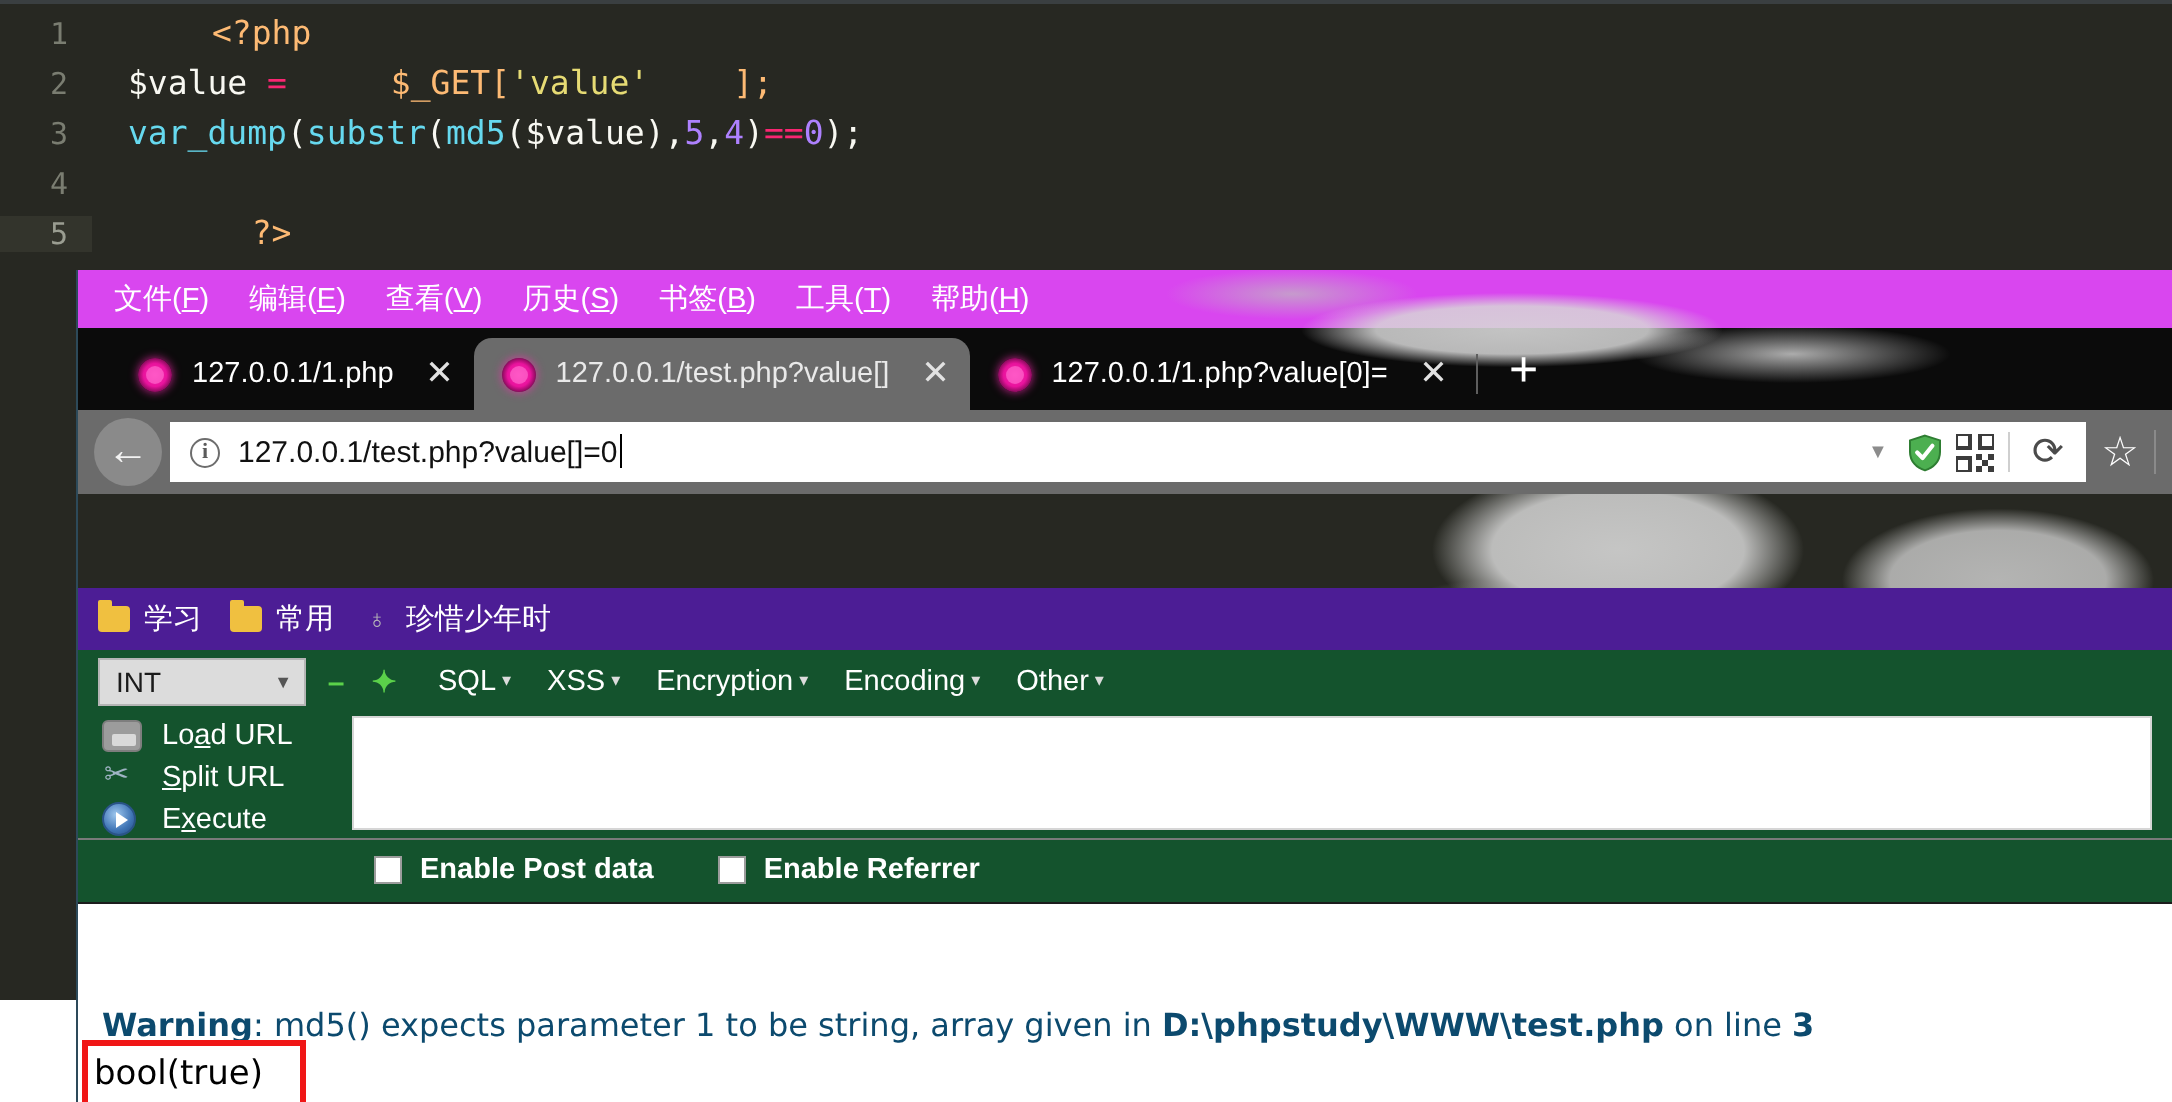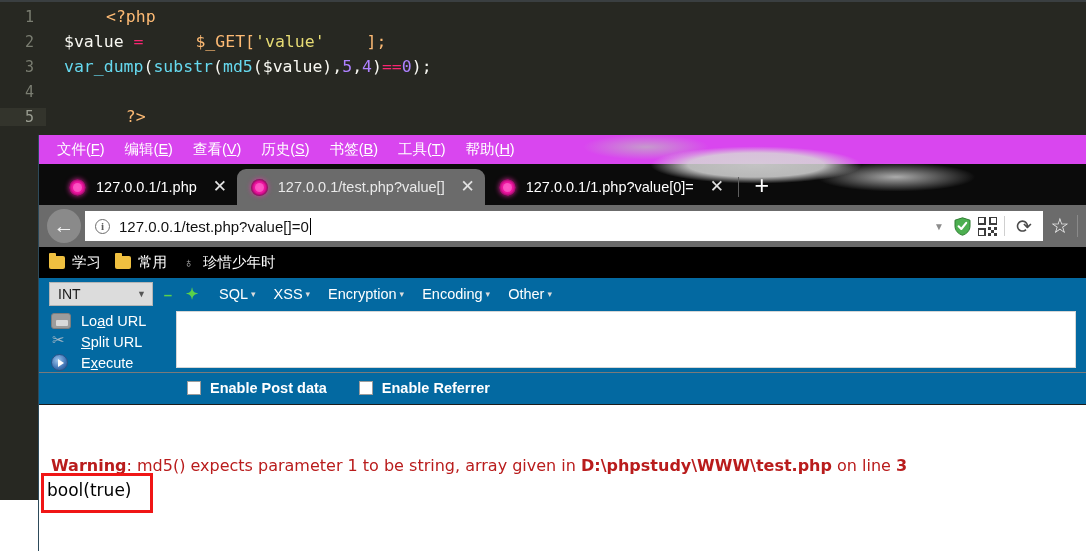--- a/index.html
+++ b/index.html
@@ -281,25 +281,26 @@
     font-size: 21px;
     text-align: center;
     flex-shrink: 0;
   }
   #navbar-right-divider { width: 1px; height: 22px; background: #8a8a8a; }
 
   
   #bookmarks {
     position: relative;
     height: 31px;
-    background: #000000;
+    background: #4c1d95;
     display: flex;
     align-items: center;
     padding-left: 10px;
     z-index: 3;
+    margin-top: 47px;
   }
   .bm {
     display: flex;
     align-items: center;
     margin-right: 14px;
     color: #ffffff;
     font-size: 14.5px;
     white-space: nowrap;
   }
   .bm-folder-icon {
@@ -325,21 +326,21 @@
     font-size: 13px;
     line-height: 15px;
     text-align: center;
     flex-shrink: 0;
   }
 
   
   #hackbar {
     position: relative;
     height: 126px;
-    background: #0369a1;
+    background: #14532d;
     z-index: 3;
   }
   #hackbar-row1 {
     height: 32px;
     display: flex;
     align-items: center;
     padding-left: 10px;
   }
   #type-select {
     width: 104px;
@@ -480,21 +481,21 @@
     border-top: 1px solid #1c1c1c;
     padding: 0 12px;
     z-index: 3;
   }
   #warning-line {
     position: absolute;
     left: 12px;
     top: 51px;
     font-family: "DejaVu Sans", sans-serif;
     font-size: 16px;
-    color: #b91c1c;
+    color: #0c4a6e;
     white-space: nowrap;
   }
   #warning-line b { font-weight: bold; }
   #bool-result {
     position: absolute;
     left: 8px;
     top: 75px;
     font-family: "DejaVu Sans", sans-serif;
     font-size: 17px;
     color: #000000;

